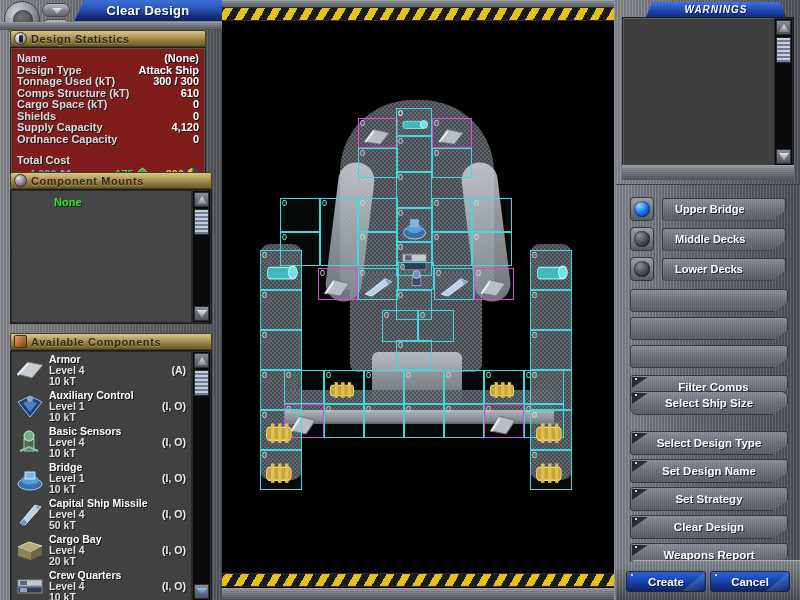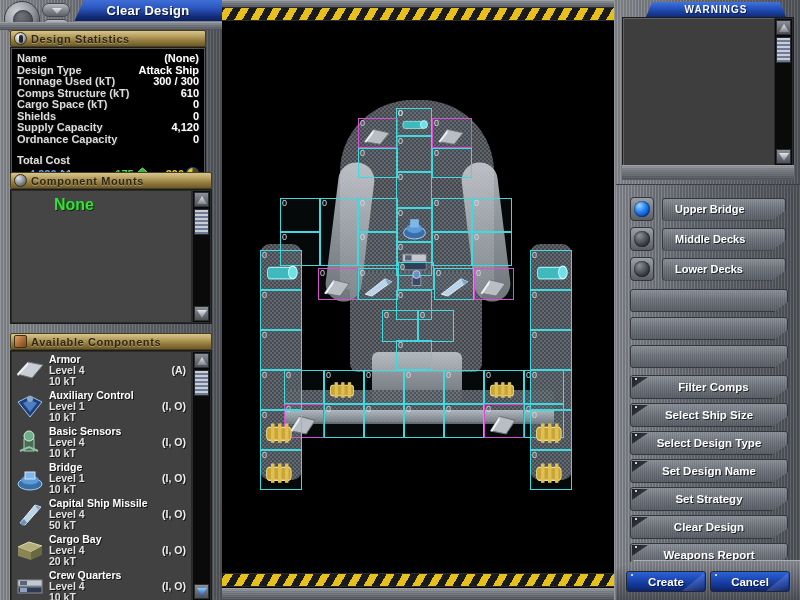--- a/index.html
+++ b/index.html
@@ -118,42 +118,42 @@
     background:#3b3b3b;
     border:1px solid #1d1d1d;
     box-shadow:inset 0 0 0 1px #545454;
     position:relative;
     overflow:hidden;
   }
 
   
   #p-stats { left:10px; top:30px; width:196px; }
   #stats-body { height:140px; padding:5px 6px 0 6px;
-    background:#000000; }
+    background:#7f1d1d; }
   .stat-row{ display:flex; justify-content:space-between; line-height:11.5px;
     font-size:11px; color:#e9e9e9; font-weight:bold; text-shadow:1px 1px 0 #161616;}
   .stat-row .k{ color:#dcdcdc; }
   .stat-row .v{ color:#ffffff;text-align:right; }
   #total-cost-label{ margin-top:9px; font-size:11px; font-weight:bold; color:#e0e0e0;
     text-shadow:1px 1px 0 #161616;}
   #cost-row{ display:flex; align-items:center; margin-top:1px; padding-left:12px; gap:0; }
   .cost{ display:flex; align-items:center; font-weight:bold; font-size:11px;
     text-shadow:1px 1px 0 #101010; }
   .cost .num{ margin-right:2px; }
   .cost.c1{ width:74px; } .cost.c1 .num{ color:#5aa6e8; }
   .cost.c2{ width:72px; justify-content:center;} .cost.c2 .num{ color:#4fd24f; }
   .cost.c3{ flex:1; justify-content:flex-end; } .cost.c3 .num{ color:#e8cf3a; }
   .res-ico{ width:13px; height:13px; display:inline-block; }
 
   
   #p-mounts { left:10px; top:172px; width:202px; }
   #mounts-body { height:135px; }
   #mounts-inner{ position:absolute; left:0; top:0; right:19px; bottom:0;
     background:#454545; border:1px solid #2a2a2a; }
-  #mounts-none{ color:#33e033; font-weight:bold; font-size:16px;
+  #mounts-none{ color:#33e033; font-weight:bold; font-size:11px;
     margin:5px 0 0 42px; text-shadow:1px 1px 0 #0d2a0d; }
 
   
   #p-avail { left:10px; top:333px; width:202px; }
   #avail-body { height:252px; }
   #avail-inner{ position:absolute; left:0; top:0; right:19px; bottom:0;
     background:#414141; border:1px solid #2a2a2a; overflow:hidden; }
   .comp-row{ display:flex; align-items:center; height:36px; padding:0 2px 0 3px; }
   .comp-ico{ width:30px; height:30px; flex:none; margin-right:4px; position:relative; }
   .comp-text{ flex:1; line-height:11px; position:relative; }
@@ -201,21 +201,21 @@
 
   
   .cell{ position:absolute; border:1px solid #3ddbe0; box-sizing:border-box;
     background:rgba(120,170,180,.05); }
   .cell.mag{ border-color:#d94fd1; }
   .cell .idx{ position:absolute; left:1px; top:0px; font-size:9px; color:#d8d8dc;
     font-family:"Liberation Sans", sans-serif; line-height:9px; }
   .chip{ position:absolute; }
 
   
-  #warn-panel{ position:absolute; left:620px; top:2px; width:180px; height:178px; }
+  #warn-panel{ position:absolute; left:620px; top:2px; width:180px; height:178px;font-style:italic; }
   #warn-head{
     height:15px; margin:0 14px 0 26px;
     background:linear-gradient(180deg,#4273dd,#2450bb 45%,#102a77);
     display:flex; align-items:center; justify-content:center;
     clip-path:polygon(6px 0,calc(100% - 6px) 0,100% 100%,0 100%);
   }
   #warn-head span{ font-size:10px; font-weight:bold; color:#fff; letter-spacing:1px;
     text-shadow:1px 1px 0 #0b1d55;}
   #warn-box{
     position:absolute; left:2px; top:15px; width:172px; height:150px;
@@ -847,21 +847,21 @@
         <div class="slab-empty" style="top: 104px;"></div>
         <div class="slab-empty" style="top: 132px;"></div>
         <div class="slab-empty" style="top: 160px;"></div>
       </div>
     <div id="action-group">
         <div class="act-btn" style="top: 190px; padding-left: 9px;">
           <div class="corner"></div>
           <div class="dot"></div>
           <span>Filter Comps</span>
         </div>
-        <div class="act-btn" style="top: 218px;">
+        <div class="act-btn" style="top: 206px; border-radius: 7px;">
           <div class="corner"></div>
           <div class="dot"></div>
           <span>Select Ship Size</span>
         </div>
         <div class="act-btn" style="top: 246px;">
           <div class="corner"></div>
           <div class="dot"></div>
           <span>Select Design Type</span>
         </div>
         <div class="act-btn" style="top: 274px;">

